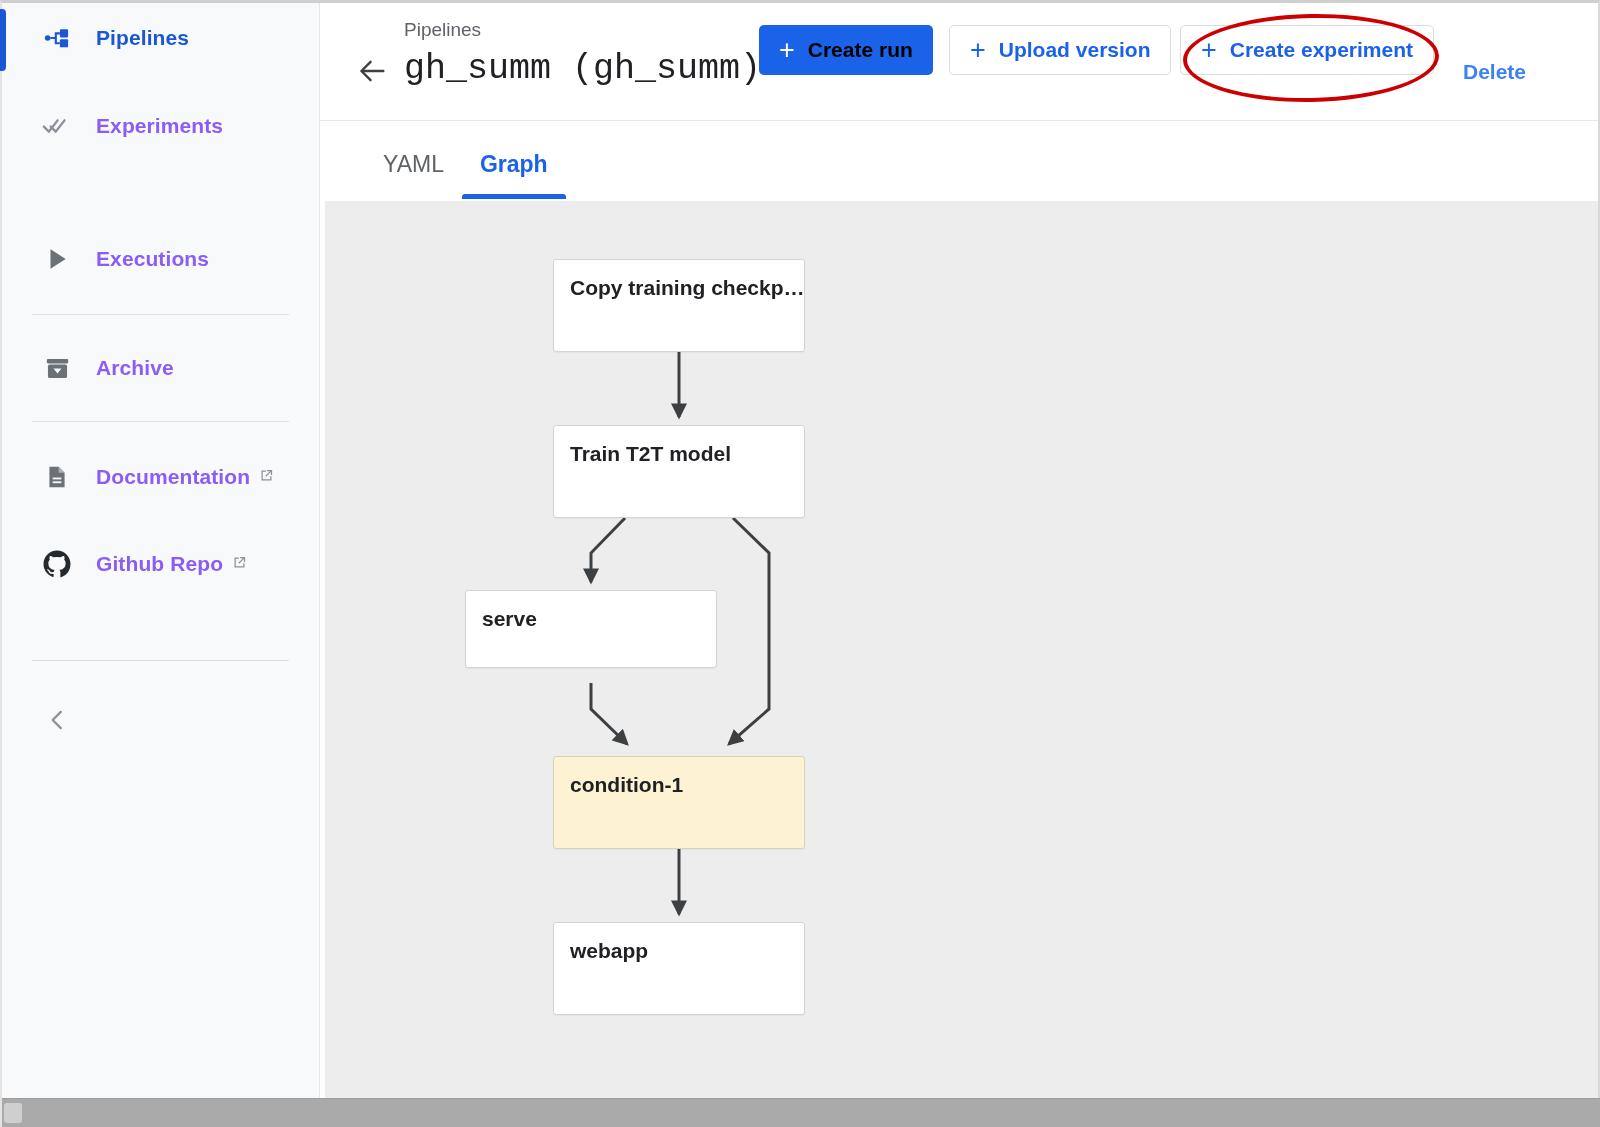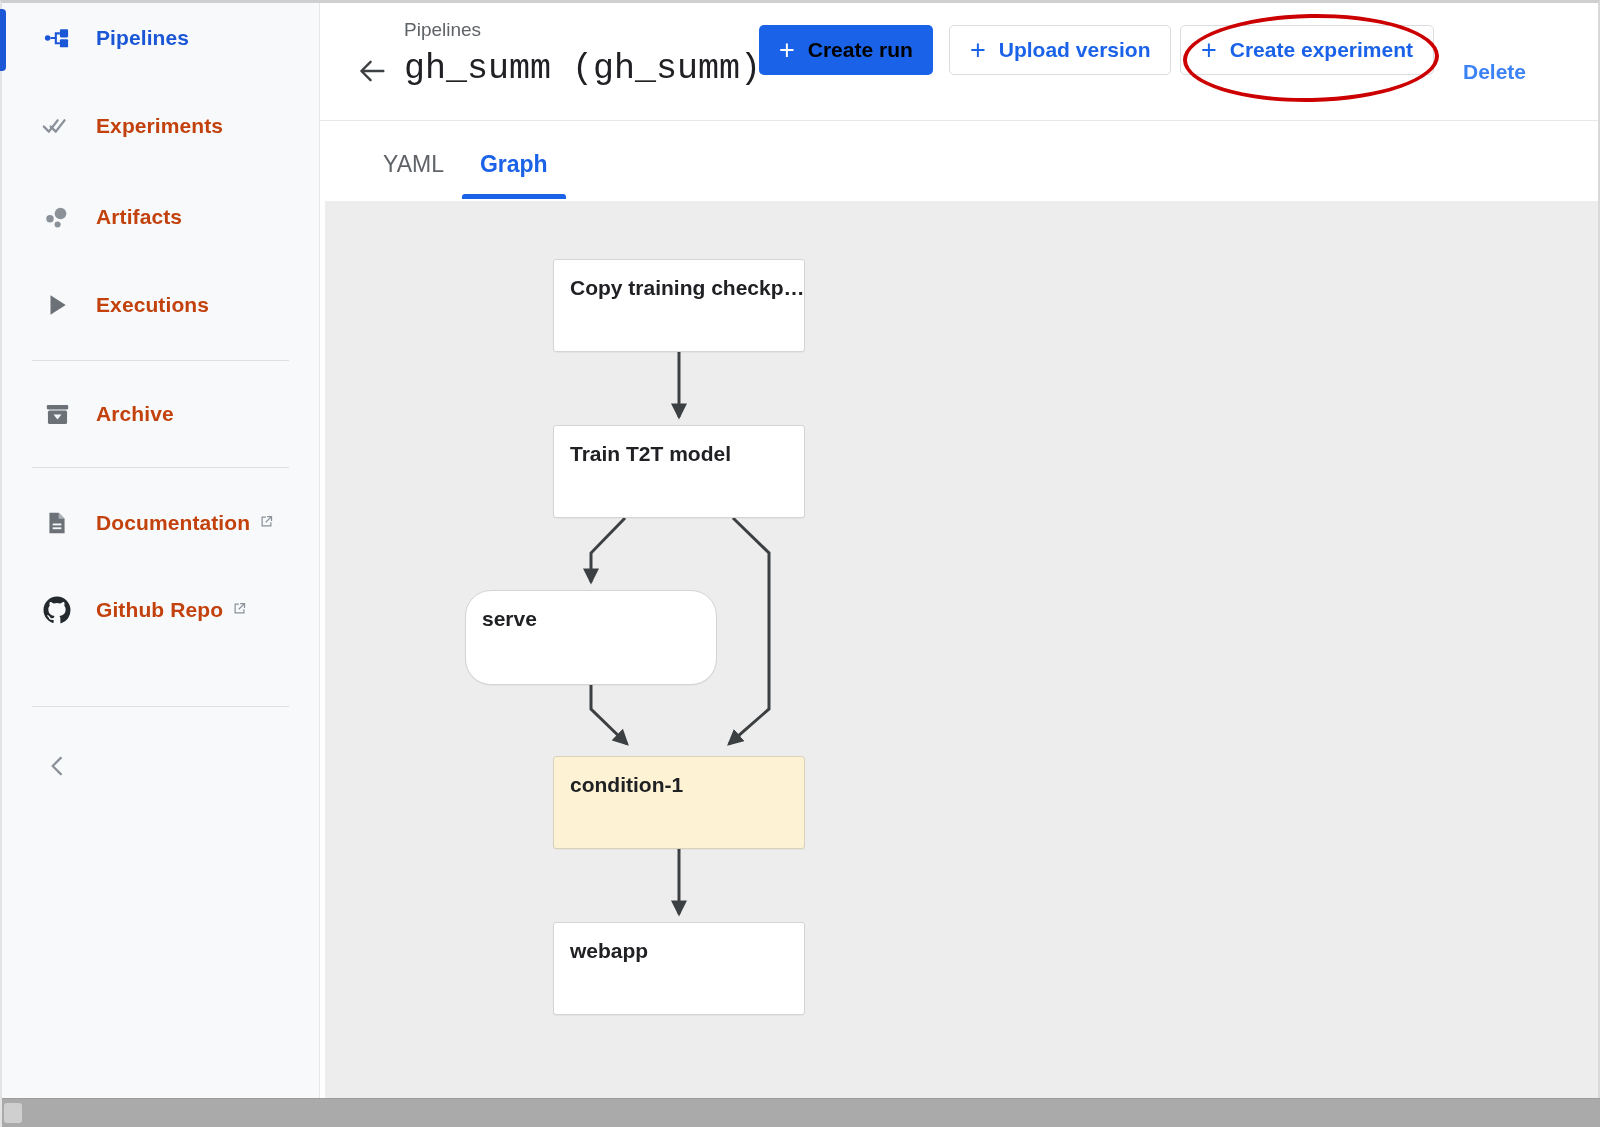--- a/index.html
+++ b/index.html
@@ -34,21 +34,21 @@
   }
   .nav-icon {
     width: 34px; height: 34px;
     display: flex; align-items: center; justify-content: center;
     flex: 0 0 34px;
   }
   .nav-label {
     margin-left: 22px;
     font-size: 21px;
     font-weight: 700;
-    color: #c2410c;
+    color: #8b5cf6;
     letter-spacing: .1px;
     white-space: nowrap;
   }
   .nav-item.active .nav-label { color: #1a56d6; }
   .active-bar {
     position: absolute;
     left: -2px; top: 6px;
     width: 6px; height: 62px;
     background: #1a56d6;
     border-radius: 0 4px 4px 0;
@@ -250,30 +250,20 @@
         <svg width="30" height="30" viewBox="0 0 24 24">
           <path d="M1.5 12.5 L5.5 16.5 L12.5 7.5" stroke="#8a9199" stroke-width="1.9" fill="none" stroke-linecap="round" stroke-linejoin="round"></path>
           <path d="M7 12.5 L11 16.5 L18 7.5" stroke="#8a9199" stroke-width="1.9" fill="none" stroke-linecap="round" stroke-linejoin="round"></path>
         </svg>
       </span>
       <span class="nav-label">Experiments</span>
     </div>
 
     <div style="height:45px"></div>
 
-    <div class="nav-item">
-      <span class="nav-icon">
-        <svg width="28" height="28" viewBox="0 0 24 24">
-          <circle cx="15" cy="9" r="5" fill="#8a9199"></circle>
-          <circle cx="6" cy="13.5" r="3.2" fill="#8a9199"></circle>
-          <circle cx="12.5" cy="18.5" r="2.6" fill="#8a9199"></circle>
-        </svg>
-      </span>
-      <span class="nav-label">Artifacts</span>
-    </div>
 
     <div style="height:42px"></div>
 
     <div class="nav-item">
       <span class="nav-icon">
         <svg width="26" height="26" viewBox="0 0 24 24">
           <path d="M6 3 L20 12 L6 21 Z" fill="#6b7177"></path>
         </svg>
       </span>
       <span class="nav-label">Executions</span>
@@ -409,21 +399,21 @@
       </svg>
 
       <div class="node" style="left:228px; top:58px; width:252px; height:93px;">
         <span class="node-label">Copy training checkp…</span>
       </div>
 
       <div class="node" style="left:228px; top:224px; width:252px; height:93px;">
         <span class="node-label">Train T2T model</span>
       </div>
 
-      <div class="node" style="left:140px; top:389px; width:252px; height:95px;border-radius:26px;">
+      <div class="node" style="left:140px; top:389px; width:252px; height:78px;">
         <span class="node-label">serve</span>
       </div>
 
       <div class="node condition" style="left:228px; top:555px; width:252px; height:93px;">
         <span class="node-label">condition-1</span>
       </div>
 
       <div class="node" style="left:228px; top:721px; width:252px; height:93px;">
         <span class="node-label">webapp</span>
       </div>

